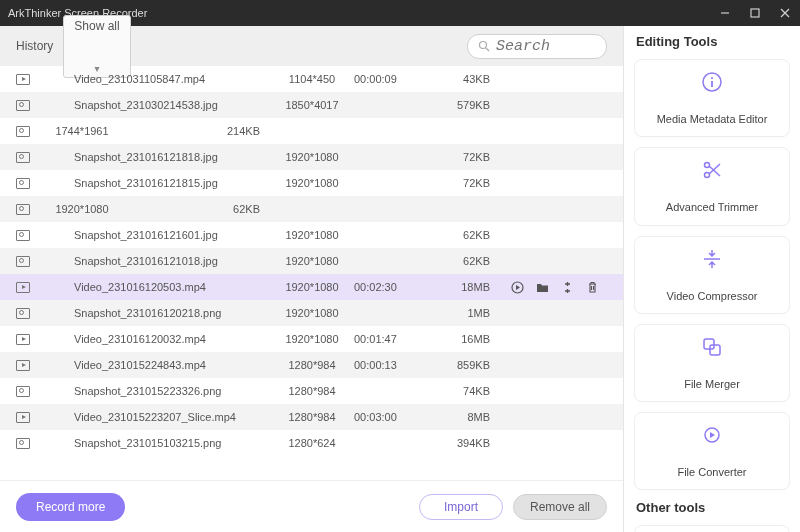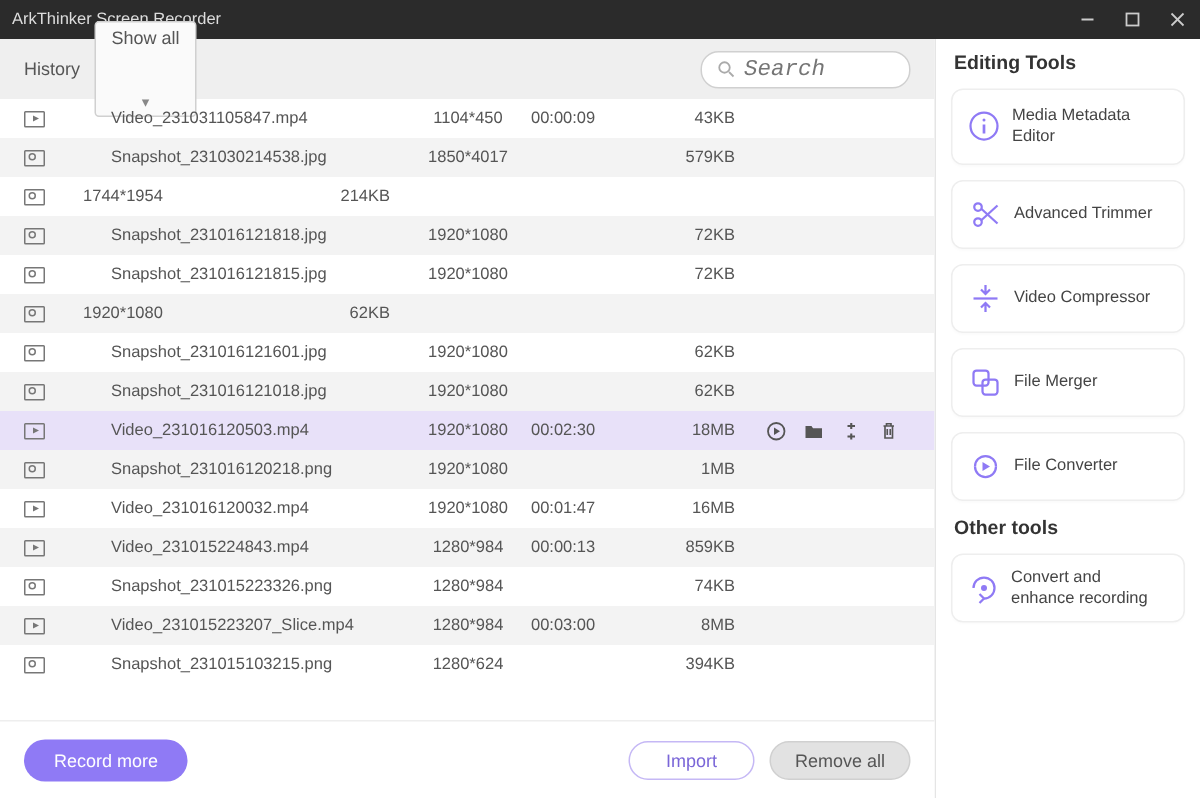--- a/index.html
+++ b/index.html
@@ -40,21 +40,21 @@
 .type-icon.image::before { content: ""; width: 3px; height: 3px; border-radius: 50%; border: 1px solid #777; position: relative; top: -1px; left: -2px; }
 .type-icon.image::after { content: ""; position: absolute; }
 
 .footer { height: 52px; background: #fff; border-top: 1px solid #eee; display: flex; align-items: center; padding: 0 16px; gap: 10px; }
 .btn-record { background: #8f7af5; color: #fff; border: none; border-radius: 16px; padding: 7px 20px; font-size: 12px; cursor: pointer; }
 .footer-spacer { flex: 1; }
 .btn-import { background: #fff; border: 1px solid #c5b8f5; color: #7a66d8; border-radius: 14px; padding: 5px 24px; font-size: 12px; cursor: pointer; }
 .btn-remove { background: #e2e2e2; border: 1px solid #d0d0d0; color: #555; border-radius: 14px; padding: 5px 16px; font-size: 12px; cursor: pointer; }
 
 .section-title { font-size: 13px; color: #333; font-weight: 600; margin: 8px 0 10px 2px; }
-.tool-card { border: 1px solid #eee; border-radius: 8px; padding: 10px 10px; margin-bottom: 10px; display: flex; align-items: center; gap: 7px; cursor: pointer; box-shadow: 0 1px 2px rgba(0,0,0,0.02); }
+.tool-card { border: 1px solid #eee; border-radius: 8px; padding: 10px 10px; margin-bottom: 10px; display: flex; align-items: center; gap: 18px; cursor: pointer; box-shadow: 0 1px 2px rgba(0,0,0,0.02); flex-direction: column; }
 .tool-card.tight { padding: 8px 10px; }
 .tool-icon { width: 24px; height: 24px; display: flex; align-items: center; justify-content: center; color: #8f7af5; }
 .tool-label { font-size: 11px; color: #444; line-height: 1.3; }
 
 svg { display: block; }
 </style>
 </head>
 <body>
 
 <div class="titlebar">
@@ -116,21 +116,21 @@
           <div class="cell-name">Snapshot_231030214538.jpg</div>
           <div class="cell-res">1850*4017</div>
           <div class="cell-dur"></div>
           <div class="cell-size">579KB</div>
           <div class="cell-actions"></div>
         </div>
         <div class="row">
           <div class="cell-icon">
             <div class="type-icon image"></div>
           </div>
-          <div class="cell-res">1744*1954</div>
+          <div class="cell-res">1744*1961</div>
           <div class="cell-dur"></div>
           <div class="cell-size">214KB</div>
           <div class="cell-actions"></div>
         </div>
         <div class="row">
           <div class="cell-icon">
             <div class="type-icon image"></div>
           </div>
           <div class="cell-name">Snapshot_231016121818.jpg</div>
           <div class="cell-res">1920*1080</div>

